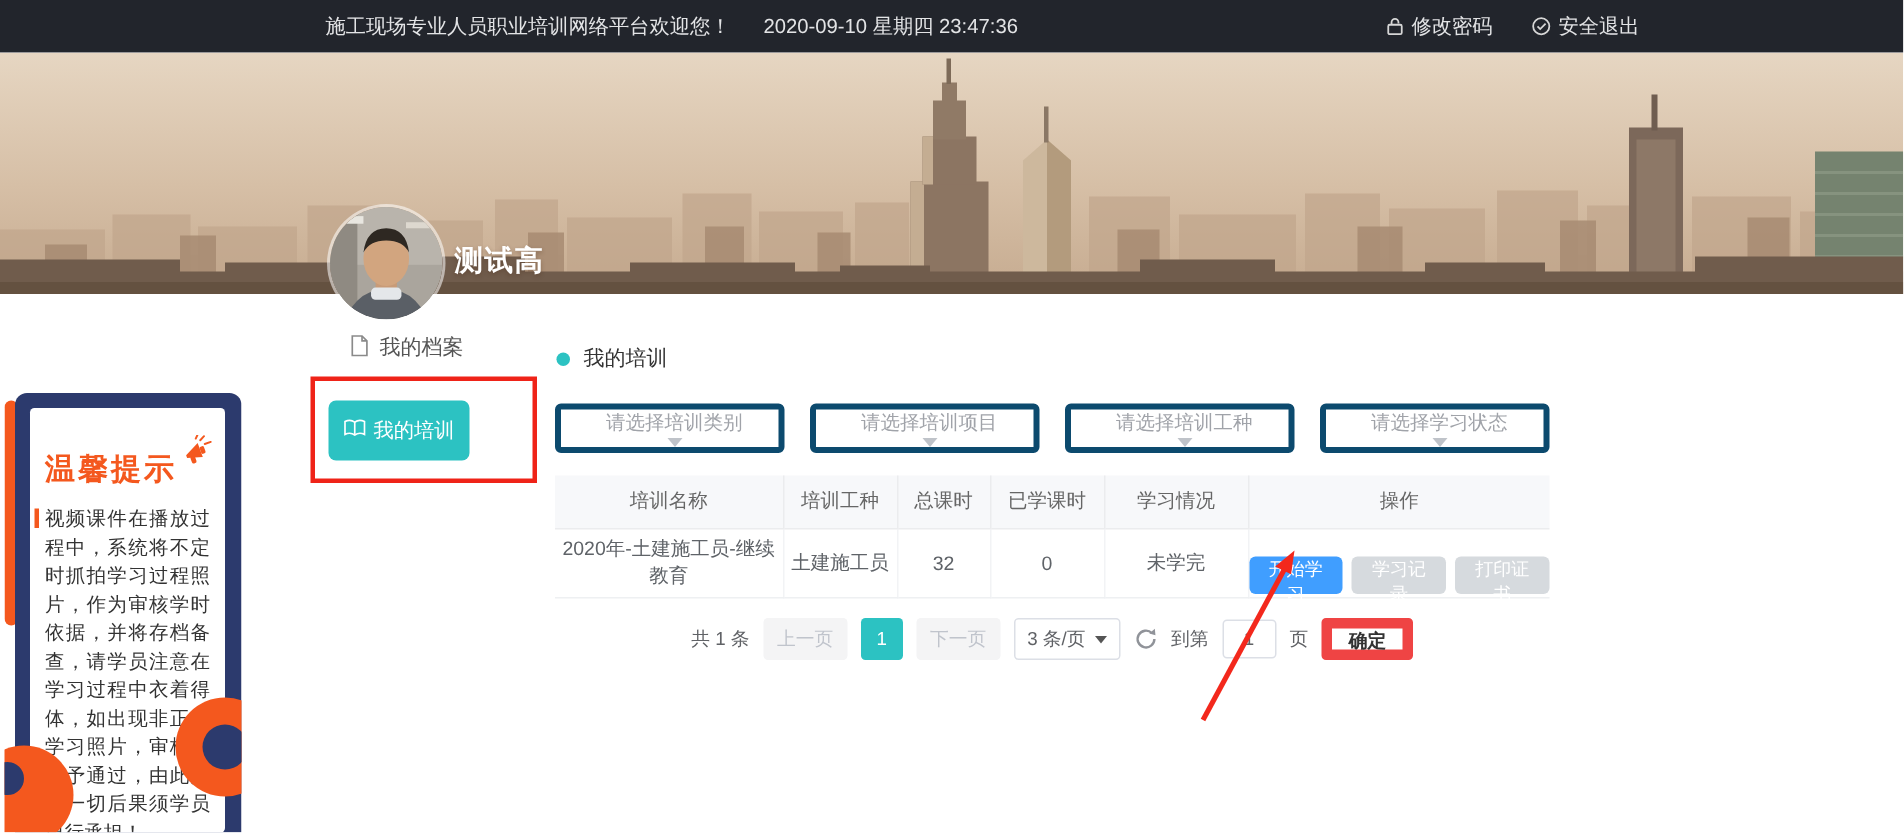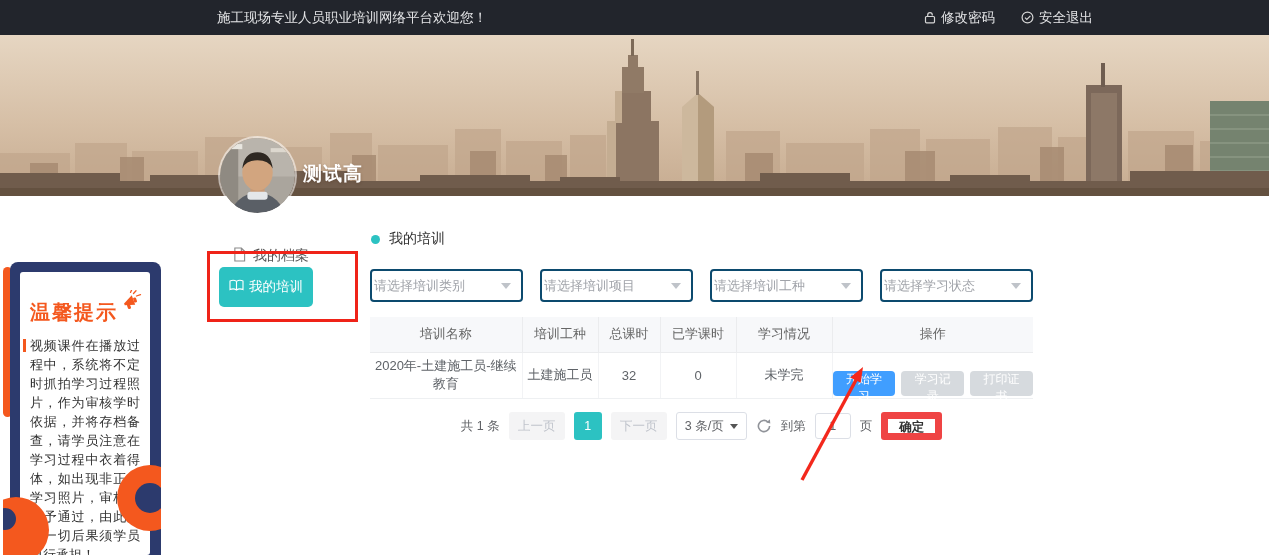--- a/index.html
+++ b/index.html
@@ -19,35 +19,35 @@
   
   .banner { position:absolute; left:0; top:35px; width:1269px; height:161px; overflow:hidden; }
   .avatar { position:absolute; left:220px; top:138px; width:75px; height:75px; border-radius:50%;
     overflow:hidden; z-index:5; box-shadow:0 0 0 2px rgba(255,255,255,.55); }
   .avatar svg { display:block; }
   .user-name { position:absolute; left:303px; top:161px; z-index:5; color:#fff; font-size:19px;
     font-weight:bold; letter-spacing:1px; text-shadow:0 1px 3px rgba(80,50,30,.4); }
 
   
   .nav-archive { position:absolute; left:233px; top:223px; display:flex; align-items:center; gap:7px;
-    font-size:14px; color:#555; cursor:pointer;margin-top:24px; }
+    font-size:14px; color:#555; cursor:pointer; }
   .nav-training { position:absolute; left:219px; top:267px; width:94px; height:40px; background:#2cc2c2;
     border-radius:5px; display:flex; align-items:center; justify-content:center; gap:5px; color:#fff;
     font-size:13.5px; cursor:pointer; z-index:2; }
   .annotation-box { position:absolute; left:207px; top:251px; width:151px; height:71px;
     border:3px solid #ef2318; z-index:3; }
 
   
   .section-header { position:absolute; left:371px; top:230px; display:flex; align-items:center; gap:9px;
     font-size:14px; color:#333; }
   .dot { width:9px; height:9px; border-radius:50%; background:#2cc2c2; }
 
   
-  .select { position:absolute; top:269px; width:153px; height:33px; border:2px solid #0c4a6e; border-radius:4px;
-    background:#fff; display:flex; align-items:center; justify-content:space-between; padding:0 10px 0 2px; cursor:pointer; }
+  .select { position:absolute; top:269px; width:153px; height:33px; border:4px solid #0c4a6e; border-radius:4px;
+    background:#fff; display:flex; align-items:center; justify-content:space-between; padding:0 10px 0 16px; cursor:pointer;flex-direction:column; }
   .f1{left:370px} .f2{left:540px} .f3{left:710px} .f4{left:880px}
   .ph { font-size:13px; color:#a0a3a9; }
   .caret { width:0; height:0; border-left:5px solid transparent; border-right:5px solid transparent;
     border-top:6px solid #bfc3c9; }
 
   
   .grid { position:absolute; left:370px; top:317px; width:663px; border-collapse:collapse;
     table-layout:fixed; font-size:13px; }
   .grid th { height:35px; background:#f7f8fa; color:#666; font-weight:normal; text-align:center;
     border-right:1px solid #ebecee; border-bottom:1px solid #ebecee; }
@@ -100,20 +100,21 @@
 </style>
 </head>
 <body>
 
 <div class="page">
 
   <header class="topbar">
     <div class="topbar-inner">
       <div class="topbar-left">
         <span>施工现场专业人员职业培训网络平台欢迎您！</span>
+        <span>2020-09-10 星期四 23:47:36</span>
       </div>
       <div class="topbar-right">
         <a class="topbar-link">
           <span class="tb-icon">
             <svg width="12" height="13" viewBox="0 0 12 13">
                 <rect x="1.5" y="5.5" width="9" height="6.3" rx="1" fill="none" stroke="#d6d6d6" stroke-width="1.2"></rect>
                 <path d="M3.7 5.5 V3.9 a2.3 2.3 0 0 1 4.6 0 V4.6" fill="none" stroke="#d6d6d6" stroke-width="1.2"></path>
               </svg>
           </span>
           <span>修改密码</span>

